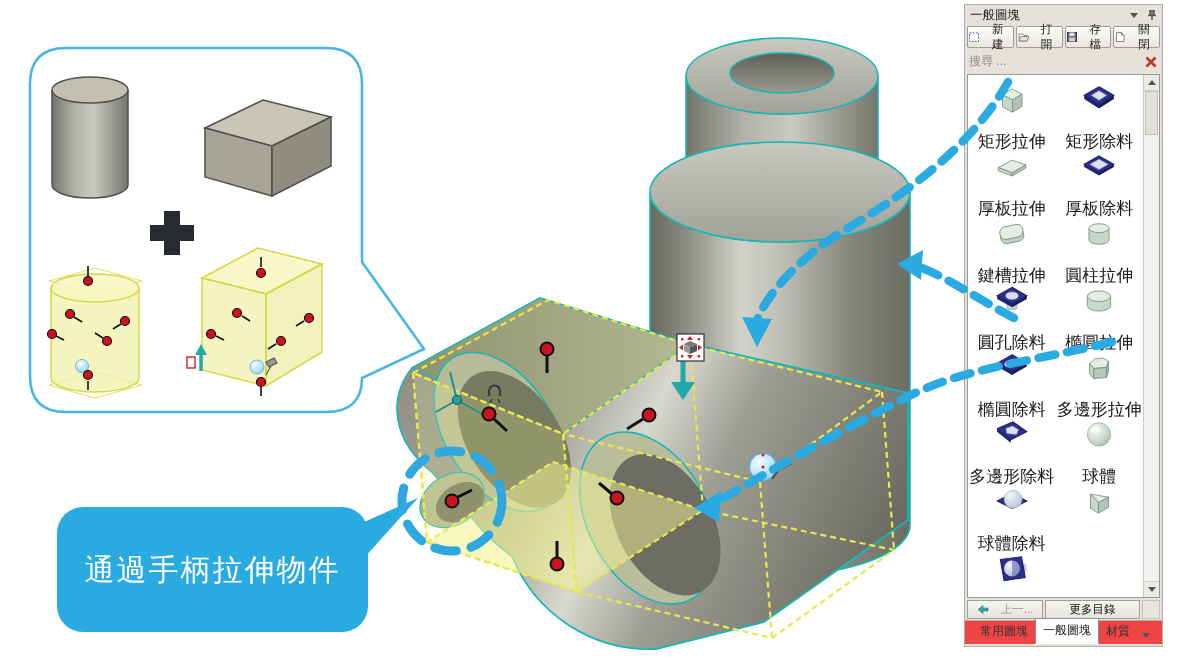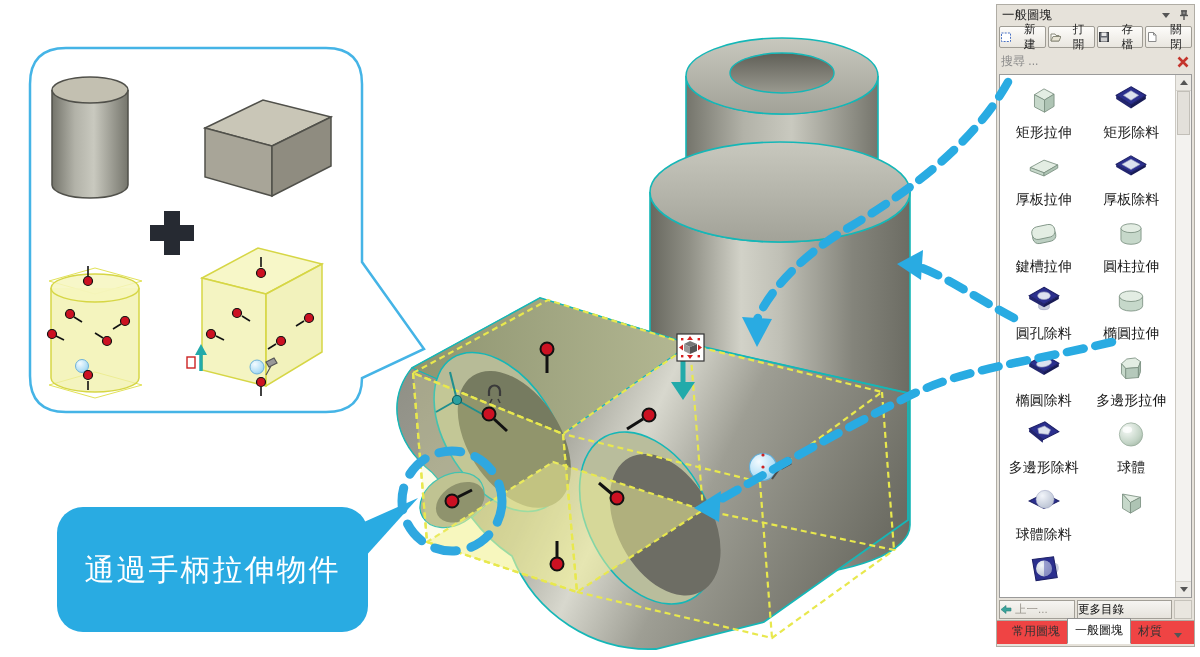--- a/index.html
+++ b/index.html
@@ -1,50 +1,50 @@
 <!DOCTYPE html>
 <html><head>
 <meta charset="utf-8">
 <style>
   html,body{margin:0;padding:0;background:#fff;}
   #stage{position:relative;width:1200px;height:657px;overflow:hidden;background:#fff;
          font-family:"Liberation Sans","DejaVu Sans",sans-serif;}
 
   
-  .panel{position:absolute;left:996px;top:4px;width:199px;height:643px;
+  .panel{position:absolute;left:964px;top:4px;width:199px;height:643px;
          background:#e6e2da;border:1px solid #b0ada5;box-sizing:border-box;z-index:2;}
   .panel-title{height:20px;display:flex;align-items:center;padding:0 5px;
                font-size:12.5px;color:#222;}
   .panel-title .sp{flex:1;}
   .tri-down{width:0;height:0;border-left:4.5px solid transparent;border-right:4.5px solid transparent;
             border-top:5.5px solid #555;display:inline-block;margin-right:9px;}
   .panel-toolbar{display:flex;gap:2px;padding:1px 2px;}
   .tbtn{flex:1;height:20px;display:flex;align-items:center;justify-content:center;gap:12px;
         font-size:11.5px;color:#222;background:linear-gradient(#fdfcfa,#e9e6df);
         border:1px solid #9f9c94;border-radius:2px;cursor:default;}
   .tbtn .ticon{display:inline-flex;width:12px;height:12px;}
   .panel-search{height:25px;display:flex;align-items:center;padding:0 4px;font-size:12px;color:#8b8b8b;}
   .panel-search .sp{flex:1;}
   .panel-list{position:relative;margin:0 2px;height:524px;background:#fff;
               border:1px solid #9a9a9a;overflow:hidden;display:flex;box-sizing:border-box;}
   .list-grid{flex:1;display:grid;grid-template-columns:1fr 1fr;grid-auto-rows:67px;padding-top:3px;overflow:hidden;}
   .cell{display:flex;flex-direction:column;align-items:center;padding-top:4px;}
-  .cell .clabel{font-size:14px;color:#1a1a1a;margin-top:2px;white-space:nowrap;}
+  .cell .clabel{font-size:17px;color:#1a1a1a;margin-top:8px;white-space:nowrap;}
   .scrollbar{width:15px;background:#f3f2ef;border-left:1px solid #ccc9c2;display:flex;
              flex-direction:column;align-items:center;}
   .sb-btn{width:15px;height:15px;display:flex;align-items:center;justify-content:center;background:#eceae5;}
   .sb-up{border-bottom:1px solid #d6d3cc;}
   .sb-dn{border-top:1px solid #d6d3cc;margin-top:auto;}
   .tri-up-s{width:0;height:0;border-left:4px solid transparent;border-right:4px solid transparent;
             border-bottom:5px solid #555;}
   .tri-dn-s{width:0;height:0;border-left:4px solid transparent;border-right:4px solid transparent;
             border-top:5px solid #555;}
   .sb-thumb{width:13px;height:44px;background:#e3e0da;border:1px solid #c2bfb8;box-sizing:border-box;}
   .panel-footer{display:flex;gap:2px;padding:2px 2px 1px 2px;}
-  .fbtn{height:17px;display:flex;align-items:center;justify-content:flex-start;gap:3px;font-size:11.5px;
+  .fbtn{height:17px;display:flex;align-items:center;justify-content:center;gap:12px;font-size:11.5px;
         background:linear-gradient(#f6f5f2,#e6e3dc);border:1px solid #a29f97;color:#222;}
   .fbtn.back{width:74px;color:#9a978f;}
   .fbtn.more{flex:1;color:#111;}
   .fbtn.stub{width:16px;border:1px solid #c5c2ba;background:#e9e6df;}
   .panel-tabs{display:flex;align-items:flex-end;height:23px;background:#ef4444;
               border-top:1px solid #b0ada5;font-size:12px;padding:0 8px;}
   .tab{padding:3px 7px 4px 7px;color:#333;}
   .tab.active{background:#fff;border:1px solid #8f8f8f;border-bottom:1px solid #fff;color:#111;}
   .panel-tabs .caret{margin-left:auto;margin-right:4px;margin-bottom:6px;}
 

